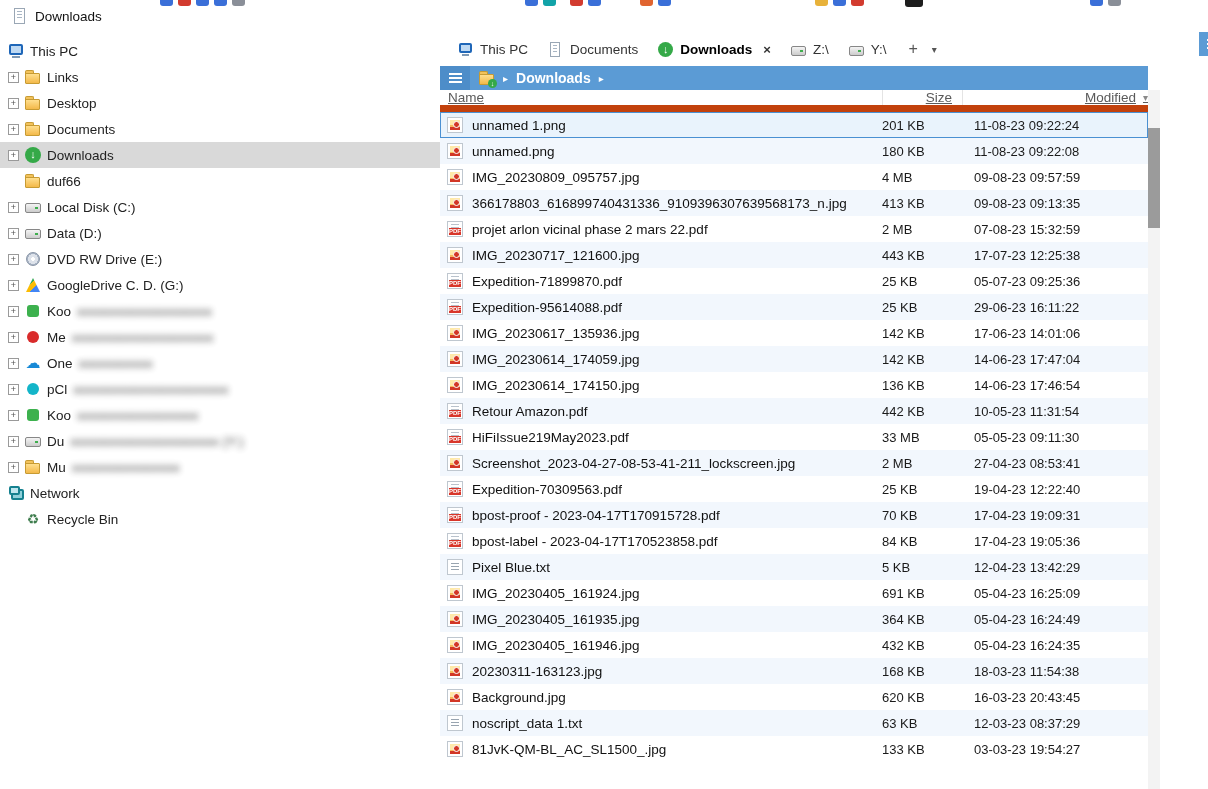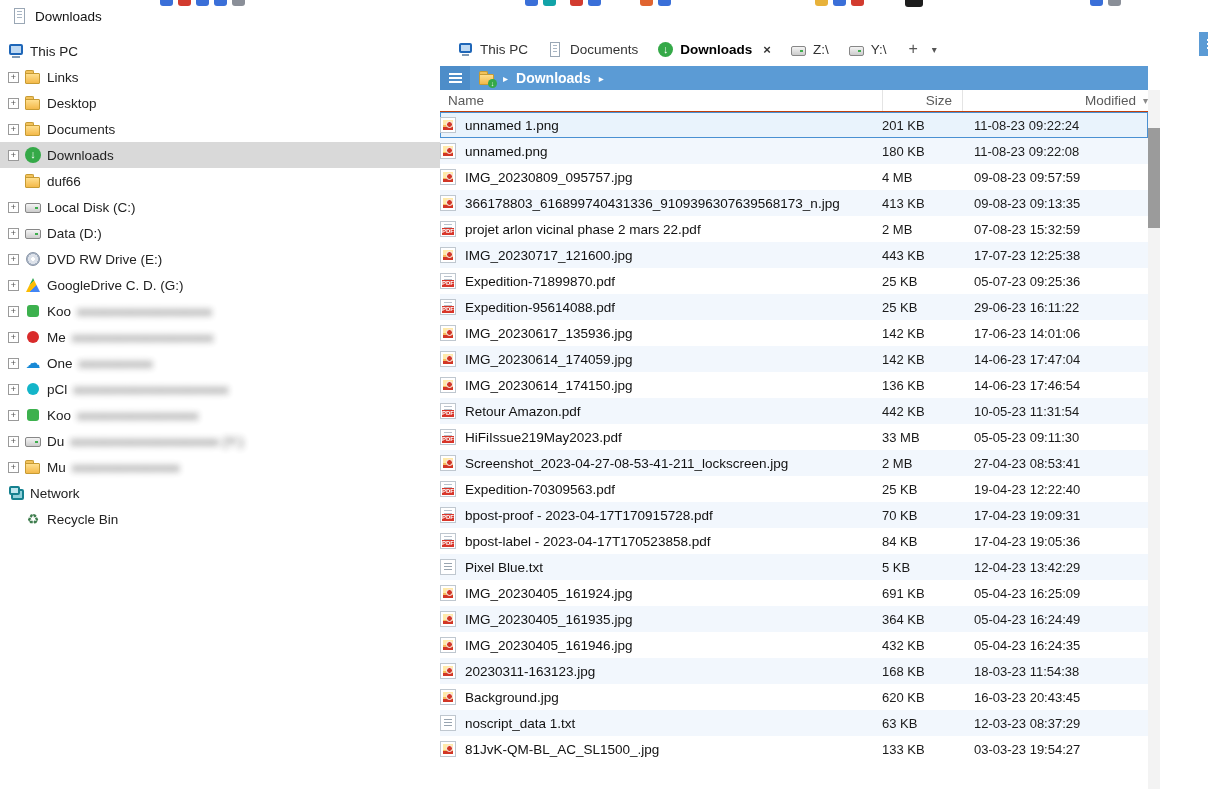--- a/index.html
+++ b/index.html
@@ -120,33 +120,33 @@
   .hamb-bars { width:13px; height:2px; background:#fff;
     box-shadow:0 -4px 0 #fff, 0 4px 0 #fff; }
   .crumbfold { position:relative; width:16px; height:16px; margin-left:9px; flex:0 0 auto; }
   .dlbadge { position:absolute; right:-2px; bottom:-2px; width:9px; height:9px; background:#35a948;
     border-radius:50%; color:#fff; font-size:7px; line-height:9px; text-align:center; font-weight:bold; }
   .sep { color:#fff; font-size:10px; margin:0 8px; }
   .crumb { font-weight:bold; font-size:14px; }
 
   
   .colhead { display:grid; grid-template-columns:1fr 80px 186px; height:22px; color:#5a5a5a;
-    border-bottom:1px solid #c2410c; }
+    border-bottom:7px solid #c2410c;text-decoration:underline; }
   .colhead > div { display:flex; align-items:center; }
   .h-name { padding-left:8px; }
   .h-size { justify-content:flex-end; padding-right:10px; border-left:1px solid #e4e4e4; }
   .h-mod { padding-left:12px; border-left:1px solid #e4e4e4; gap:7px;justify-content:flex-end; }
   .sortglyph { font-size:10px; color:#8a8a8a; }
 
   
   .list { height:667px; overflow:hidden; }
   .list-row { display:grid; grid-template-columns:1fr 80px 186px; align-items:center; height:26px; }
   .list-row:nth-child(even) { background:#f2f7fd; }
   .list-row.selected { background:#e9f3fc; box-shadow:inset 0 0 0 1px #4a90d2; }
-  .cell-name { display:flex; align-items:center; gap:9px; overflow:hidden;
+  .cell-name { display:flex; align-items:center; gap:9px; padding-left:7px; overflow:hidden;
     white-space:nowrap; }
   .fname { color:#111; }
   .cell-size { text-align:left; padding-right:10px; font-size:13px; }
   .cell-mod { padding-left:12px; font-size:13px; }
 
   
   .rtabs { height:34px; display:flex; align-items:center; padding-left:5px; }
   .raddr { height:24px; background:#5b9bd5; display:flex; align-items:center; padding-left:8px; }
   .rcols { height:32px; display:flex; align-items:center; padding-left:6px; color:#5a5a5a;
     border-bottom:1px solid #ececec; white-space:nowrap; }

